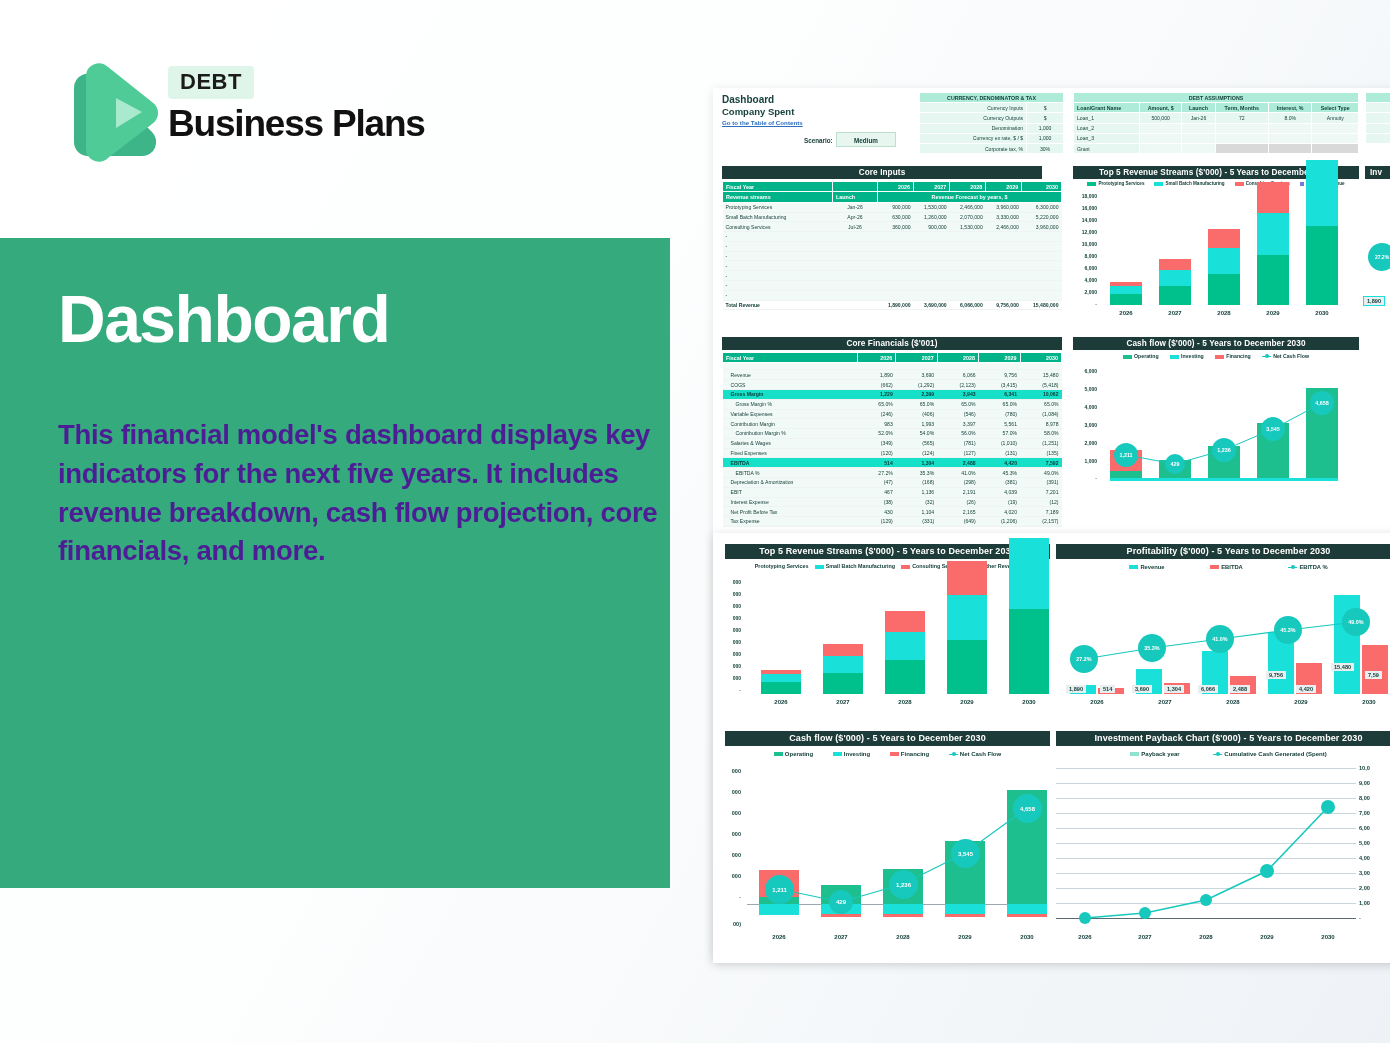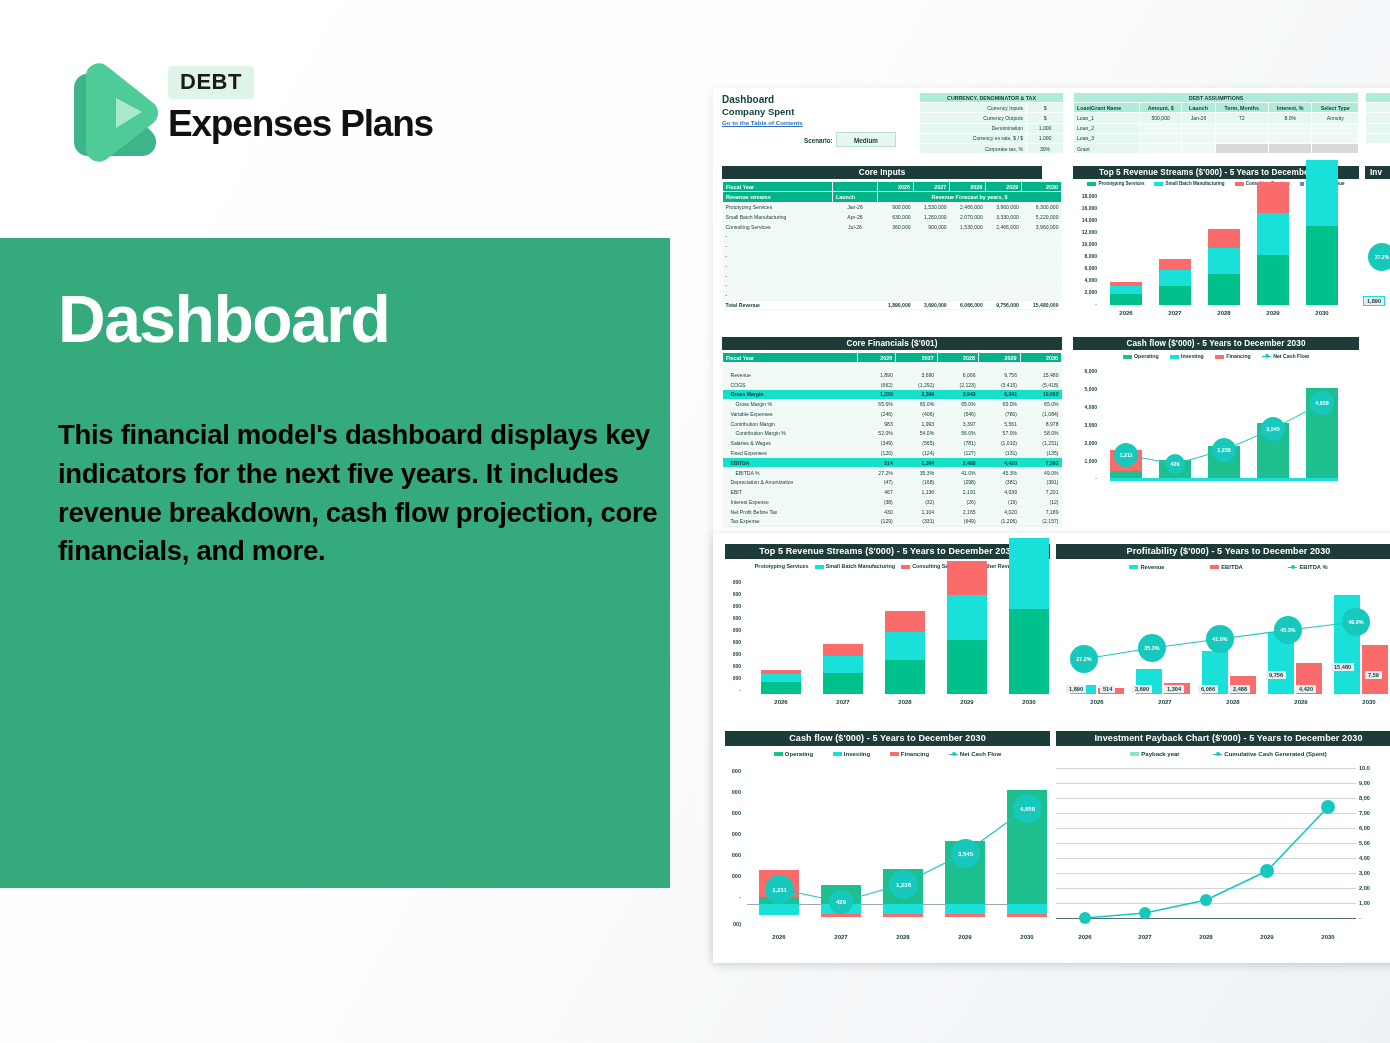--- a/index.html
+++ b/index.html
@@ -15,21 +15,21 @@
     position: absolute; left: 0; top: 238px; width: 670px; height: 650px;
     background: #35ab7d; z-index: 5;
   }
   #headline {
     position: absolute; left: 58px; top: 48px;
     font-size: 66px; font-weight: 700; color: #ffffff;
     letter-spacing: -1.5px; line-height: 1;
   }
   .body-para {
     position: absolute; left: 58px; width: 600px;
-    font-size: 27.5px; font-weight: 700; color: #000000;
+    font-size: 27.5px; font-weight: 700; color: #4c1d95;
     line-height: 1.41; letter-spacing: -0.3px;
   }
   #para-1 { top: 178px; }
   #para-2 { top: 365px; }
 
   
   #logo { position: absolute; left: 56px; top: 54px; width: 400px; height: 112px; z-index: 8; }
   #logo-mark { position: absolute; left: 0; top: 0; width: 112px; height: 112px; }
   #logo-text { position: absolute; left: 112px; top: 12px; }
   #ready-badge {
@@ -783,15 +783,15 @@
 
 <div id="logo">
   <svg id="logo-mark" viewBox="0 0 112 112">
     <path d="M18 34 a14 14 0 0 1 24-10 L96 78 a14 14 0 0 1-10 24 L32 102 a14 14 0 0 1-14-14 Z" fill="#3eb489"></path>
     <path d="M26 18 a12 12 0 0 1 20-6 L92 56 a12 12 0 0 1 0 18 L46 100" fill="none"></path>
     <path d="M30 22 a13 13 0 0 1 22-9 L96 48 a13 13 0 0 1 0 22 L52 104 a13 13 0 0 1-22-9 Z" fill="#4ecb96"></path>
     <path d="M60 44 L86 58 L60 74 Z" fill="#a9e9cd"></path>
   </svg>
   <div id="logo-text">
     <span id="ready-badge">DEBT</span>
-    <div id="bizplans">Expenses Plans</div>
+    <div id="bizplans">Business Plans</div>
   </div>
 </div>
 
 </body></html>

